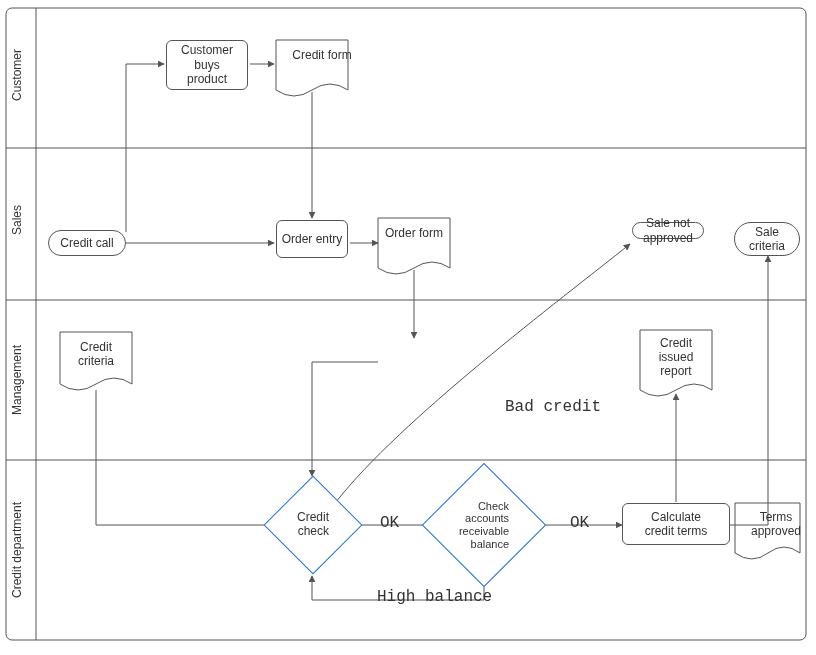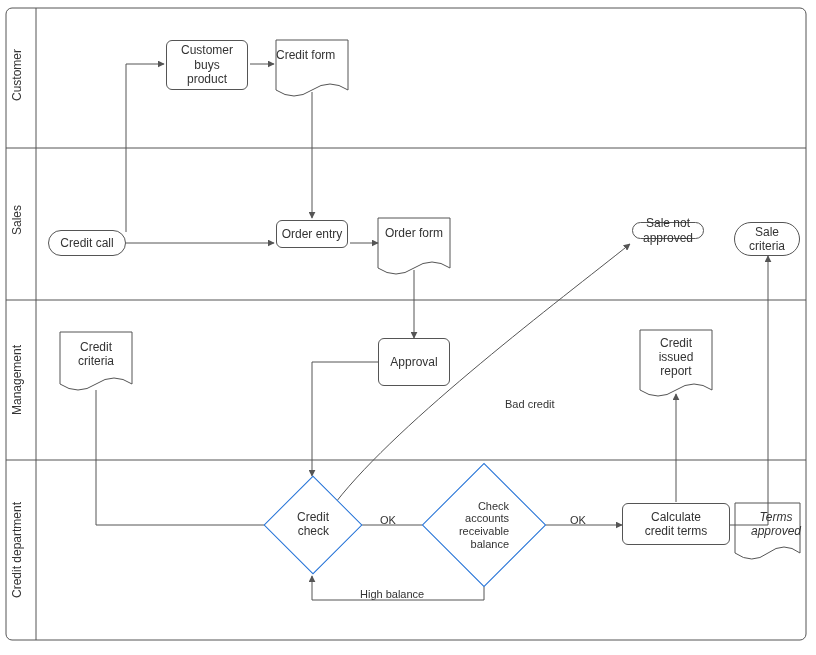--- a/index.html
+++ b/index.html
@@ -57,24 +57,25 @@
     top:0; left:0; right:0; bottom:0;
     display:flex; align-items:center; justify-content:center;
     text-align:right;
     font-size: 12px;
     line-height:1.15;
     padding: 6px;
   }
 
   .edge-label {
     position: absolute;
-    font-size: 11px;
+    font-size: 16px;
     color: #333;
     white-space: nowrap;
     background: rgba(255,255,255,0.0);
+    font-family: Liberation Mono, monospace;
   }
 </style>
 </head>
 <body>
 
 <div class="canvas">
 
   <svg width="816" height="655">
     <defs>
       <marker id="arrow" viewBox="0 0 10 10" refX="9" refY="5" markerWidth="7" markerHeight="7" orient="auto-start-reverse">
@@ -120,50 +121,49 @@
 
   <div class="lane-label" style="left:10px; top:45px; height:60px;">Customer</div>
   <div class="lane-label" style="left:10px; top:200px; height:40px;">Sales</div>
   <div class="lane-label" style="left:10px; top:340px; height:80px;">Management</div>
   <div class="lane-label" style="left:10px; top:495px; height:110px;">Credit department</div>
 
   <div class="box" style="left: 166px; top: 40px; width: 82px; height: 50px; white-space: pre-line;">Customer
 buys
 product</div>
   <div class="box terminator" style="left:48px; top:230px; width:78px; height:26px;">Credit call</div>
-  <div class="box" style="left:276px; top:220px; width:72px; height:28px;">Order entry</div>
+  <div class="box" style="left:276px; top:220px; width:72px; height:38px;">Order entry</div>
   <div class="box terminator" style="left: 632px; top: 222px; width: 72px; height: 17px; white-space: pre-line;">Sale not
 approved</div>
   <div class="box terminator" style="left: 734px; top: 222px; width: 66px; height: 34px; white-space: pre-line;">Sale
 criteria</div>
-  <div class="box" style="left:378px; top:338px; width:72px; height:48px;">Approval</div>
   <div class="box" style="left: 622px; top: 503px; width: 108px; height: 42px; white-space: pre-line;">Calculate
 credit terms</div>
 
-  <div style="position:absolute; left:276px; top:48px; width:92px; ">Credit form</div>
+  <div style="position:absolute; left:276px; top:48px; width:92px; text-align:center;">Credit form</div>
   <div style="position:absolute; left:378px; top:226px; width:72px; text-align:center;">Order form</div>
   <div style="position:absolute; left:60px; top:340px; width:72px; text-align:center; white-space:pre-line;">Credit
 criteria</div>
   <div style="position:absolute; left:640px; top:336px; width:72px; text-align:center; white-space:pre-line;">Credit
 issued
 report</div>
-  <div style="position:absolute; left:735px; top:510px; width:82px; text-align:center; white-space:pre-line;font-style:italic;">Terms
+  <div style="position:absolute; left:735px; top:510px; width:82px; text-align:center; white-space:pre-line;">Terms
 approved</div>
 
   <div class="diamond-wrap" style="left:278px; top:490px; width:70px; height:70px;">
     <div class="diamond"></div>
     <div class="diamond-text" style="white-space:pre-line;">Credit
 check</div>
   </div>
   <div class="diamond-wrap" style="left:440px; top:481px; width:88px; height:88px;">
     <div class="diamond"></div>
     <div class="diamond-text" style="white-space:pre-line; font-size:11px;">Check
 accounts
 receivable
 balance</div>
   </div>
 
   <div class="edge-label" style="left:505px; top:398px;">Bad credit</div>
   <div class="edge-label" style="left:380px; top:514px;">OK</div>
   <div class="edge-label" style="left:570px; top:514px;">OK</div>
-  <div class="edge-label" style="left:360px; top:588px;">High balance</div>
+  <div class="edge-label" style="left:377px; top:588px;">High balance</div>
 
 </div>
 
 </body></html>

